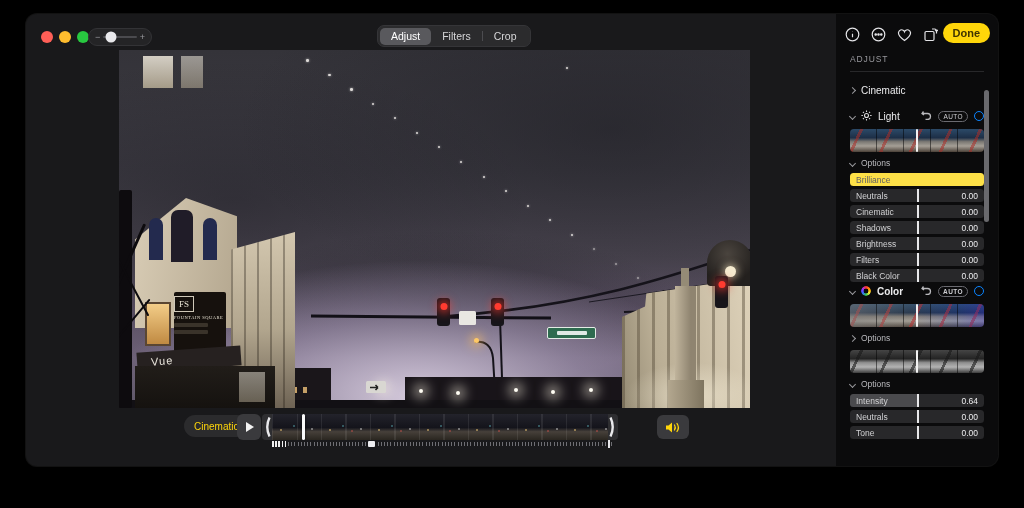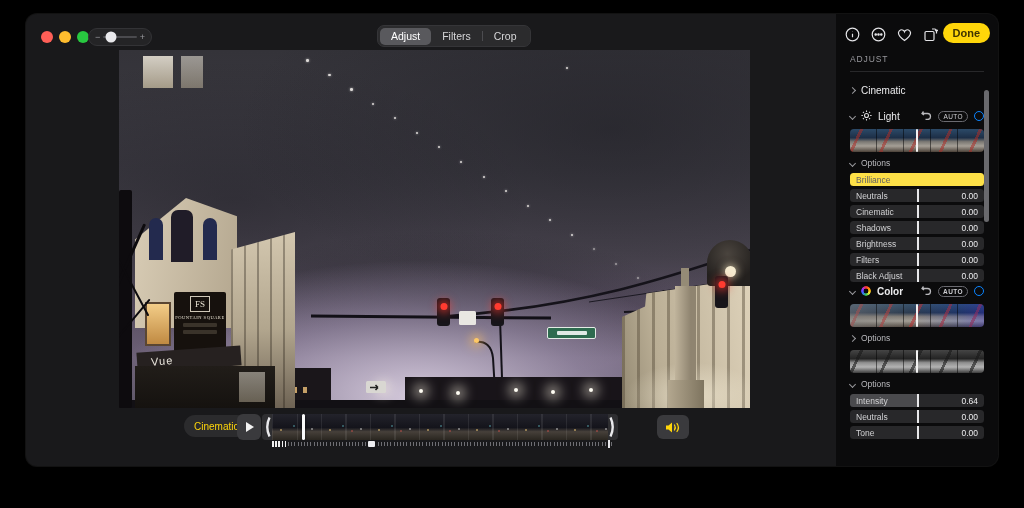--- a/index.html
+++ b/index.html
@@ -169,21 +169,21 @@
       background:linear-gradient(100deg,#d9cdb6,#b3a68e);
       clip-path:polygon(0 32%, 50% 0, 100% 14%, 100% 100%, 0 100%); }
   .lb-win { position:absolute; width:14px; height:42px; border-radius:7px 7px 0 0; background:#232a4e; }
   .lb-win.mid { background:#201c28; width:22px; height:52px; }
   .lb-mid { position:absolute; left:112px; top:182px; width:64px; height:176px;
       background:
         repeating-linear-gradient(90deg, rgba(40,33,24,.35) 0 2px, transparent 2px 13px),
         linear-gradient(180deg,#d3c7af 0%,#b2a68e 55%,#6e6354 100%);
       clip-path:polygon(0 10%, 100% 0, 100% 100%, 0 100%); }
   .fs-sign { position:absolute; left:55px; top:242px; width:52px; height:60px; background:#16110d;
-      border-radius:2px; display:flex; flex-direction:column; align-items:center; padding-top:4px; }
+      border-radius:2px; display:flex; flex-direction:column; align-items:flex-start; padding-top:4px; }
   .fs-mono { width:20px; height:16px; border:1px solid #cfc8b8; color:#e8e2d2; font-size:9px;
       font-family:"Liberation Serif", serif; display:flex; align-items:center; justify-content:center; }
   .fs-name { color:#e8e2d2; font-size:4.5px; letter-spacing:.5px; margin-top:3px; text-align:center;
       font-family:"Liberation Serif", serif; }
   .fs-line { width:34px; height:4px; background:#3a332a; margin-top:3px; border-radius:1px; }
   .warm-win { position:absolute; left:26px; top:252px; width:26px; height:44px;
       background:linear-gradient(180deg,#f3cd88,#c08a42); border:2px solid #5a4632; }
   .vue-band { position:absolute; left:18px; top:299px; width:104px; height:20px; background:#262120;
       transform:rotate(-4deg); display:flex; align-items:center; }
   .vue-txt { color:#eae6dc; font-size:11px; margin-left:14px; letter-spacing:1px; }
@@ -460,21 +460,21 @@
         <span class="lbl">Brightness</span>
         <span class="val">0.00</span>
       </div>
       <div class="srow">
         <span class="tick"></span>
         <span class="lbl">Filters</span>
         <span class="val">0.00</span>
       </div>
       <div class="srow">
         <span class="tick"></span>
-        <span class="lbl">Black Adjust</span>
+        <span class="lbl">Black Color</span>
         <span class="val">0.00</span>
       </div>
 
       <div class="sec-row" style="margin-top:1px;font-weight:bold;">
         <span class="chev d"></span>
         <span class="color-ic"></span>
         <span>Color</span>
         <span class="grow"></span>
         <span class="undo">
           <svg width="11" height="10" viewBox="0 0 11 10">

